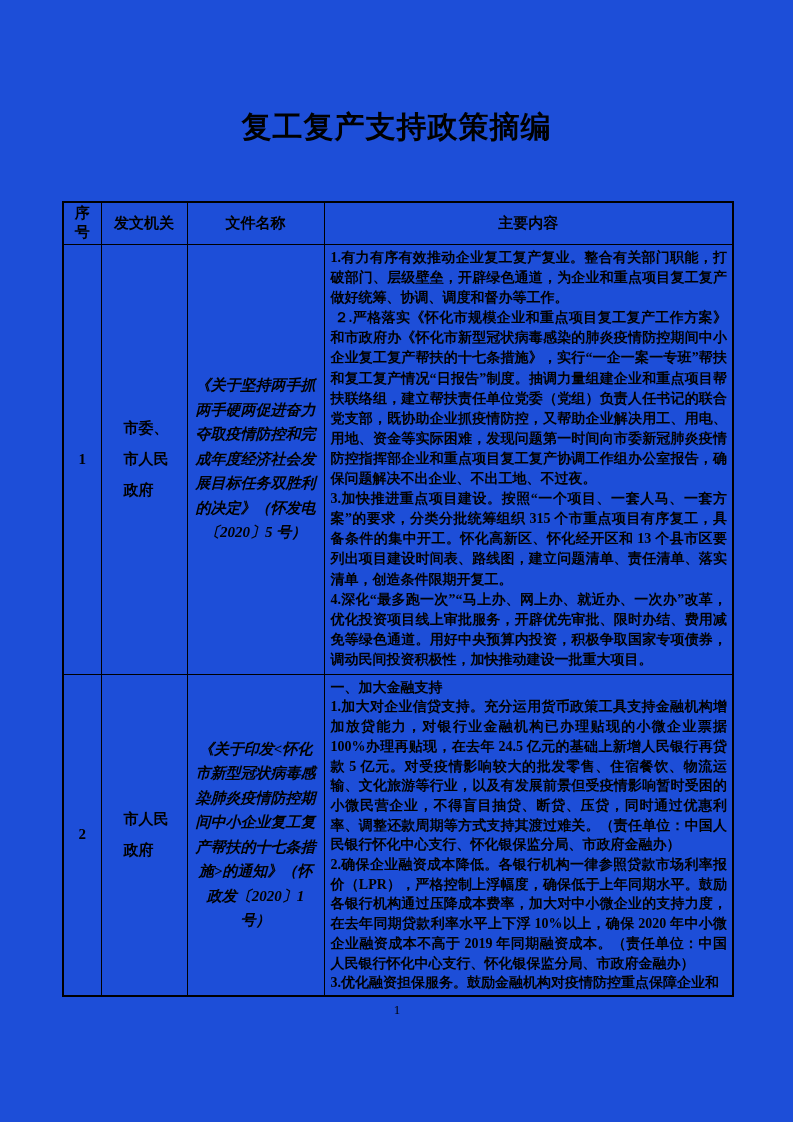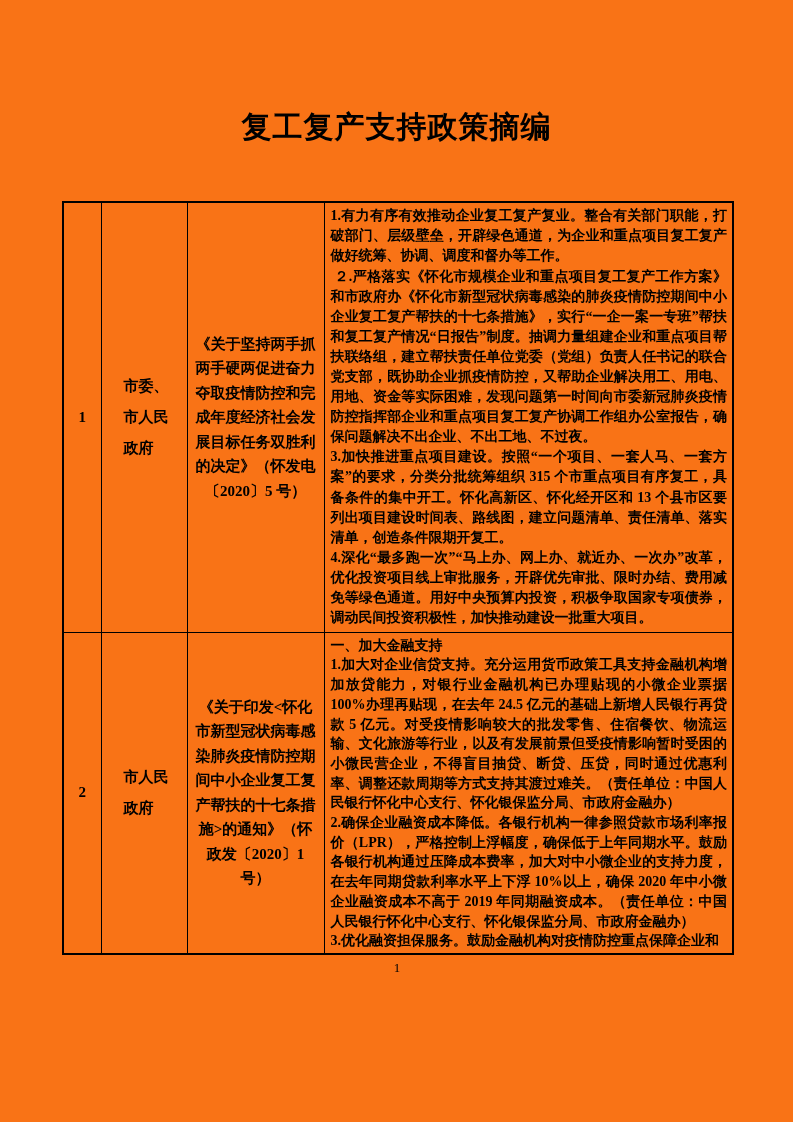--- a/index.html
+++ b/index.html
@@ -4,21 +4,21 @@
 <style>
   html, body {
     margin: 0;
     padding: 0;
     background: #ffffff;
   }
   .page {
     position: relative;
     width: 793px;
     height: 1122px;
-    background: #f97316;
+    background: #1d4ed8;
     overflow: hidden;
     font-family: "Liberation Serif", "DejaVu Serif", serif;
     color: #000000;
     font-weight: 700;
   }
   .doc-title {
     margin: 108px 0 0 0;
     text-align: center;
     font-size: 30px;
     line-height: 38px;
@@ -74,20 +74,21 @@
     line-height: 31px;
     text-align: left;
     font-weight: 700;
   }
   td.c-doc {
     font-size: 15px;
     padding: 2px 4px;
     line-height: 24.5px;
     text-align: center;
     font-weight: 700;
+    font-style: italic;
   }
   td.c-main {
     vertical-align: top;
     padding: 0;
   }
   .main-clip {
     box-sizing: border-box;
     padding: 3px 5px 0 6px;
     font-size: 14px;
     line-height: 20.1px;
@@ -118,20 +119,26 @@
   <h1 class="doc-title">复工复产支持政策摘编</h1>
 
   <table class="policy-table">
     <colgroup>
       <col class="col-no">
       <col class="col-agency">
       <col class="col-doc">
       <col class="col-main">
     </colgroup>
     <tbody>
+      <tr class="header-row">
+        <th class="h-no">序号</th>
+        <th>发文机关</th>
+        <th>文件名称</th>
+        <th>主要内容</th>
+      </tr>
       <tr class="data-row row-1">
         <td class="c-no">1</td>
         <td class="c-agency">市委、市人民政府</td>
         <td class="c-doc">《关于坚持两手抓两手硬两促进奋力夺取疫情防控和完成年度经济社会发展目标任务双胜利的决定》（怀发电〔2020〕5 号）</td>
         <td class="c-main">
           <div class="main-clip">1.有力有序有效推动企业复工复产复业。整合有关部门职能，打破部门、层级壁垒，开辟绿色通道，为企业和重点项目复工复产做好统筹、协调、调度和督办等工作。
  ２.严格落实《怀化市规模企业和重点项目复工复产工作方案》和市政府办《怀化市新型冠状病毒感染的肺炎疫情防控期间中小企业复工复产帮扶的十七条措施》，实行“一企一案一专班”帮扶和复工复产情况“日报告”制度。抽调力量组建企业和重点项目帮扶联络组，建立帮扶责任单位党委（党组）负责人任书记的联合党支部，既协助企业抓疫情防控，又帮助企业解决用工、用电、用地、资金等实际困难，发现问题第一时间向市委新冠肺炎疫情防控指挥部企业和重点项目复工复产协调工作组办公室报告，确保问题解决不出企业、不出工地、不过夜。
 3.加快推进重点项目建设。按照“一个项目、一套人马、一套方案”的要求，分类分批统筹组织 315 个市重点项目有序复工，具备条件的集中开工。怀化高新区、怀化经开区和 13 个县市区要列出项目建设时间表、路线图，建立问题清单、责任清单、落实清单，创造条件限期开复工。
 4.深化“最多跑一次”“马上办、网上办、就近办、一次办”改革，优化投资项目线上审批服务，开辟优先审批、限时办结、费用减免等绿色通道。用好中央预算内投资，积极争取国家专项债券，调动民间投资积极性，加快推动建设一批重大项目。</div>
         </td>

